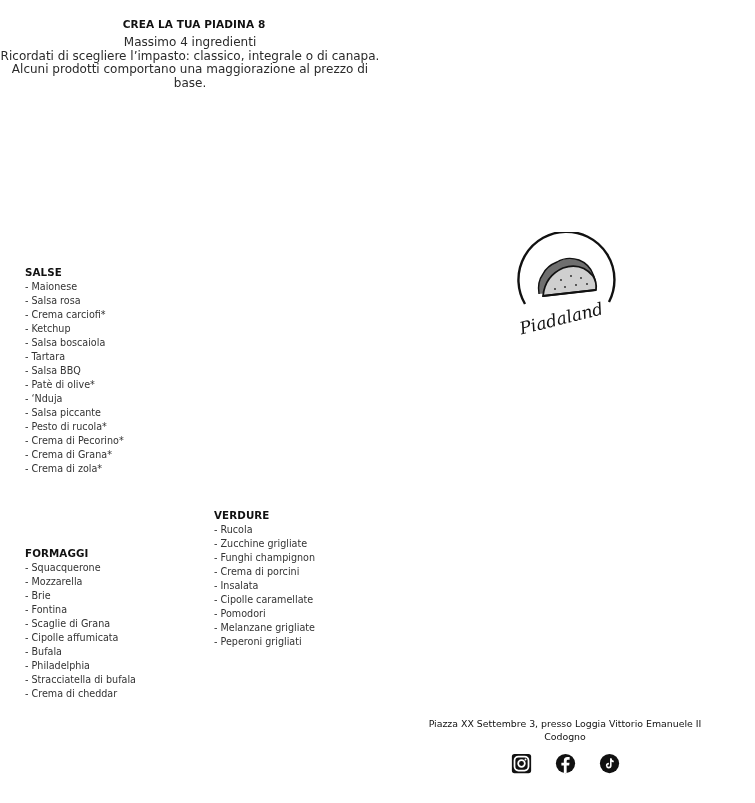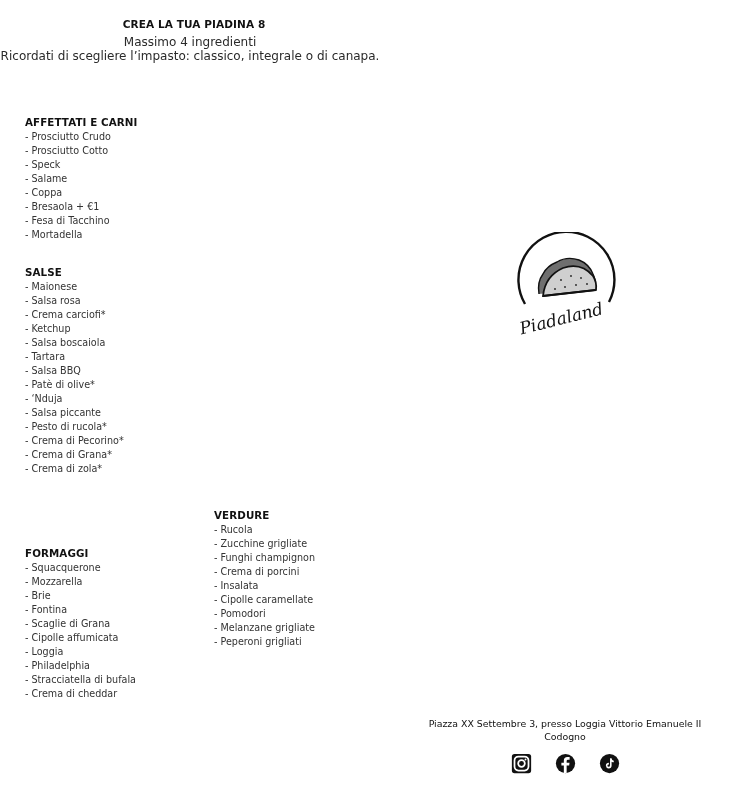--- a/index.html
+++ b/index.html
@@ -57,33 +57,23 @@
   </style>
 </head>
 <body>
 
 <div class="page">
 
   <div class="header-block">
     <div class="title">CREA LA TUA PIADINA 8</div>
     <div class="subline">Massimo 4 ingredienti</div>
     <div class="subline">Ricordati di scegliere l’impasto: classico, integrale o di canapa.</div>
+    <div class="subline">Alcuni prodotti comportano una maggiorazione al prezzo di base.</div>
   </div>
 
-  <div class="section" id="sec-affettati">
-    <div class="section-heading">AFFETTATI E CARNI</div>
-    <div class="item">- Prosciutto Crudo</div>
-    <div class="item">- Prosciutto Cotto</div>
-    <div class="item">- Speck</div>
-    <div class="item">- Salame</div>
-    <div class="item">- Coppa</div>
-    <div class="item">- Bresaola + €1</div>
-    <div class="item">- Fesa di Tacchino</div>
-    <div class="item">- Mortadella</div>
-  </div>
 
   <div class="section" id="sec-salse">
     <div class="section-heading">SALSE</div>
     <div class="item">- Maionese</div>
     <div class="item">- Salsa rosa</div>
     <div class="item">- Crema carciofi*</div>
     <div class="item">- Ketchup</div>
     <div class="item">- Salsa boscaiola</div>
     <div class="item">- Tartara</div>
     <div class="item">- Salsa BBQ</div>
@@ -97,21 +87,21 @@
   </div>
 
   <div class="section" id="sec-formaggi">
     <div class="section-heading">FORMAGGI</div>
     <div class="item">- Squacquerone</div>
     <div class="item">- Mozzarella</div>
     <div class="item">- Brie</div>
     <div class="item">- Fontina</div>
     <div class="item">- Scaglie di Grana</div>
     <div class="item">- Cipolle affumicata</div>
-    <div class="item">- Loggia</div>
+    <div class="item">- Bufala</div>
     <div class="item">- Philadelphia</div>
     <div class="item">- Stracciatella di bufala</div>
     <div class="item">- Crema di cheddar</div>
   </div>
 
   <div class="section" id="sec-verdure">
     <div class="section-heading">VERDURE</div>
     <div class="item">- Rucola</div>
     <div class="item">- Zucchine grigliate</div>
     <div class="item">- Funghi champignon</div>

